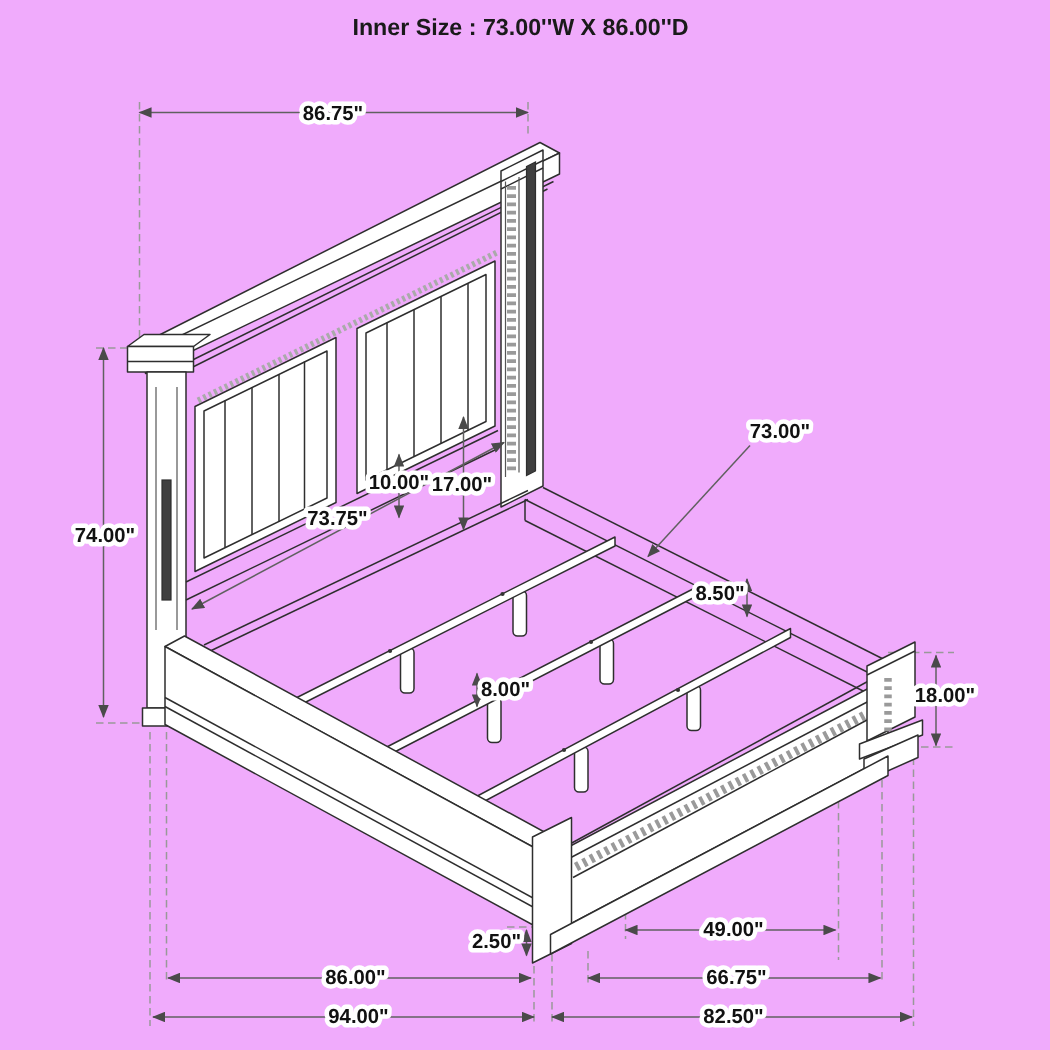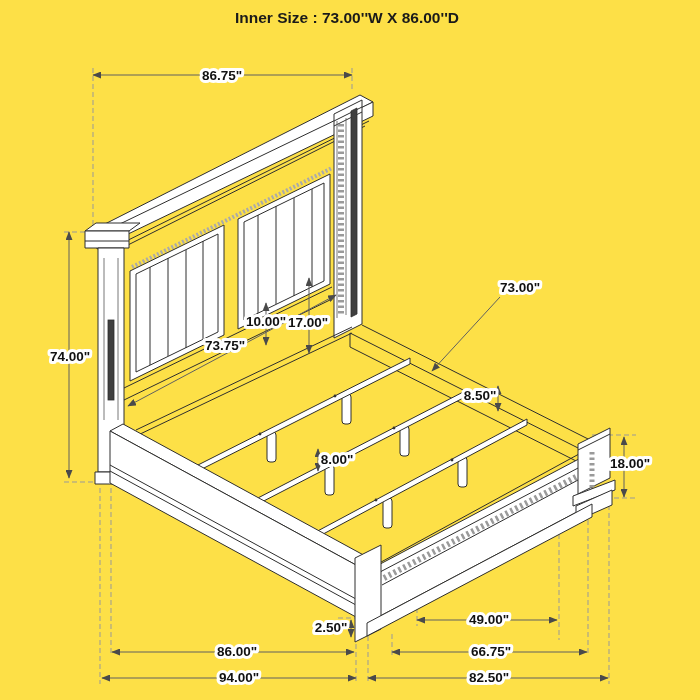--- a/index.html
+++ b/index.html
@@ -1,16 +1,16 @@
 <!DOCTYPE html>
 <html><head>
 <meta charset="utf-8">
 <style>
   html,body { margin:0; padding:0; background:#ffffff; }
-  .stage { width:700px; height:700px; position:relative; background:#fde047; overflow:hidden; }
+  .stage { width:700px; height:700px; position:relative; background:#f0abfc; overflow:hidden; }
   svg { display:block; }
 
   .title-text { font:bold 15.5px "Liberation Sans", sans-serif; fill:#1a1a1a; }
   .dim-label  { font:bold 13.5px "Liberation Sans", sans-serif; fill:#111;
                 paint-order: stroke fill; stroke:#ffffff; stroke-width:6px; stroke-linejoin:round; }
 
   .draw { fill:#ffffff; stroke:#2e2e2e; stroke-width:1; stroke-linejoin:round; }
   .ln   { fill:none; stroke:#2e2e2e; stroke-width:1; stroke-linejoin:round; }
   .thin { fill:none; stroke:#555; stroke-width:.8; }
   .dark { fill:#3f3f3f; stroke:#2e2e2e; stroke-width:.8; }

